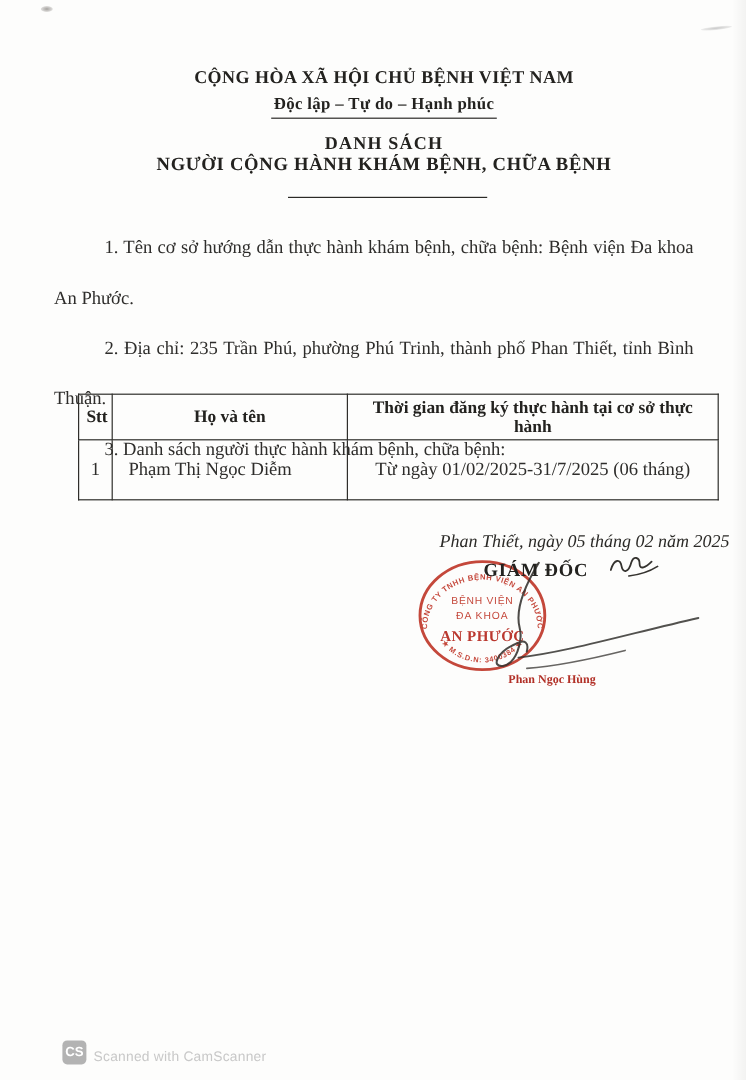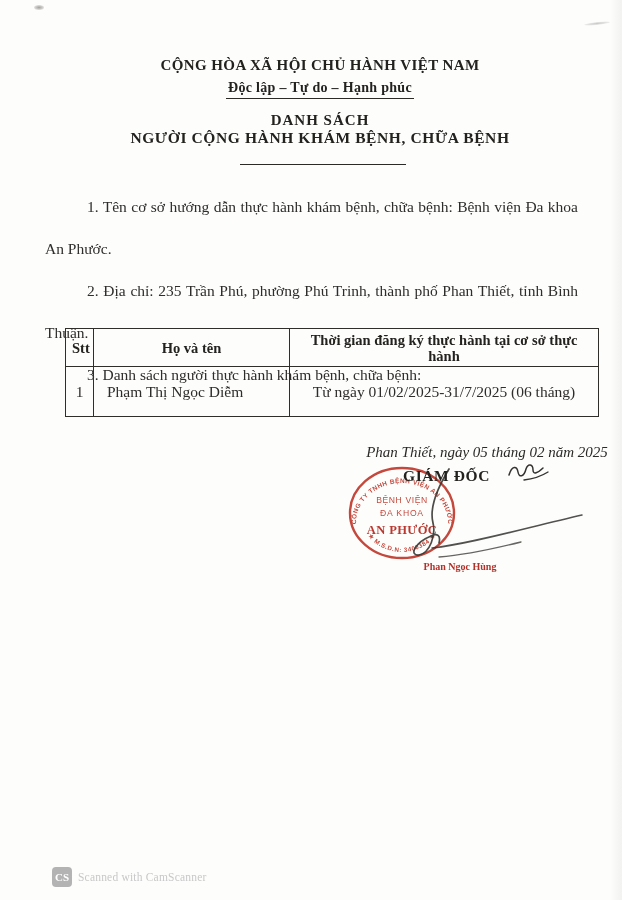--- a/index.html
+++ b/index.html
@@ -89,40 +89,40 @@
     background:radial-gradient(ellipse, rgba(90,85,80,0.55), rgba(90,85,80,0)); filter:blur(0.5px);
   }
   .smudge-tr {
     position:absolute; top:22px; left:584px; width:26px; height:3px; border-radius:50%;
     background:radial-gradient(ellipse, rgba(150,150,150,0.5), rgba(150,150,150,0));
     transform:rotate(-6deg);
   }
   
   .watermark {
     position:absolute; top:867px; left:8px;
-    display:flex; align-items:center; gap:6px;
-    font-family:Liberation Serif, serif;
+    display:flex; align-items:flex-end; gap:6px;
+    font-family:Liberation Sans, sans-serif;
     padding-left:44px;
   }
   .cs-badge {
     display:inline-flex; align-items:center; justify-content:center;
     width:20px; height:20px; border-radius:4px;
     background:#b3b3b3; color:#ffffff; font-weight:bold; font-size:11px;
   }
   .cs-text { color:#c8c8c8; font-size:11.5px; letter-spacing:0.2px; }
 </style>
 </head>
 <body>
 
 <div class="page">
 
   <div class="smudge-tl"></div>
   <div class="smudge-tr"></div>
 
-  <div class="nat-title">CỘNG HÒA XÃ HỘI CHỦ HÀNH VIỆT NAM</div>
+  <div class="nat-title">CỘNG HÒA XÃ HỘI CHỦ BỆNH VIỆT NAM</div>
   <div class="motto-wrap">
     <span class="motto">Độc lập – Tự do – Hạnh phúc</span>
   </div>
   <div class="doc-title">DANH SÁCH</div>
   <div class="doc-subtitle"><span>NGƯỜI CỘNG</span><span class="u"> HÀNH KHÁM BỆNH,</span><span> CHỮA BỆNH</span></div>
 
   <div class="body-text">
     <p>1. Tên cơ sở hướng dẫn thực hành khám bệnh, chữa bệnh: Bệnh viện Đa khoa An Phước.</p>
     <p>2. Địa chỉ: 235 Trần Phú, phường Phú Trinh, thành phố Phan Thiết, tỉnh Bình Thuận.</p>
     <p>3. Danh sách người thực hành khám bệnh, chữa bệnh:</p>

